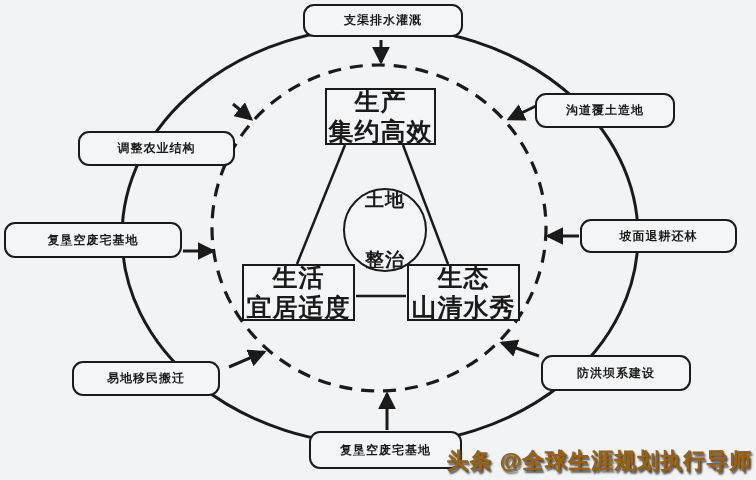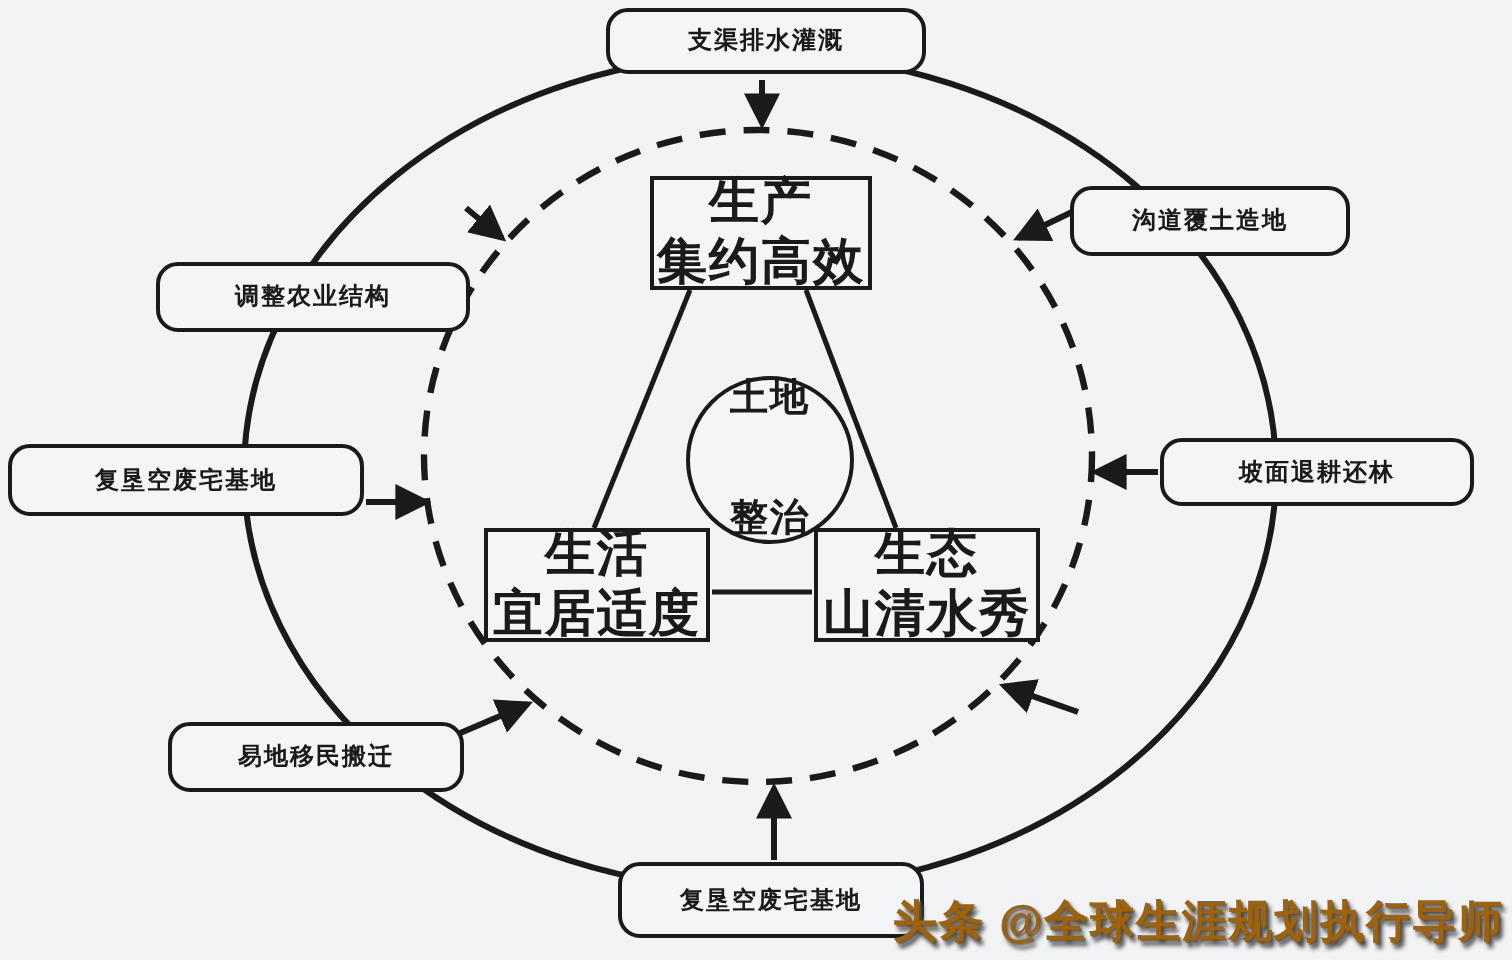--- a/index.html
+++ b/index.html
@@ -92,22 +92,23 @@
   <div class="node pill" style="left:303px;top:4px;width:160px;height:33px;">支渠排水灌溉</div>
 
   <div class="node pill" style="left:78px;top:95px;width:157px;height:35px;margin-top:36px;">调整农业结构</div>
 
   <div class="node pill" style="left:535px;top:93px;width:140px;height:35px;">沟道覆土造地</div>
 
   <div class="node pill" style="left:4px;top:222px;width:178px;height:36px;">复垦空废宅基地</div>
 
   <div class="node pill" style="left:580px;top:219px;width:157px;height:34px;">坡面退耕还林</div>
 
-  <div class="node pill" style="left:84px;top:361px;width:148px;height:35px;">易地移民搬迁</div>
+  <div class="node pill" style="left:72px;top:361px;width:148px;height:35px;">易地移民搬迁</div>
 
+  <div class="node pill" style="left:541px;top:355px;width:150px;height:36px;">防洪坝系建设</div>
 
   <div class="node pill" style="left:309px;top:431px;width:153px;height:38px;">复垦空废宅基地</div>
 
   <div class="node rect" style="left:325px;top:88px;width:111px;height:57px;">
     <div>生产</div>
     <div>集约高效</div>
   </div>
 
   <div class="node rect" style="left:242px;top:264px;width:113px;height:57px;">
     <div>生活</div>

